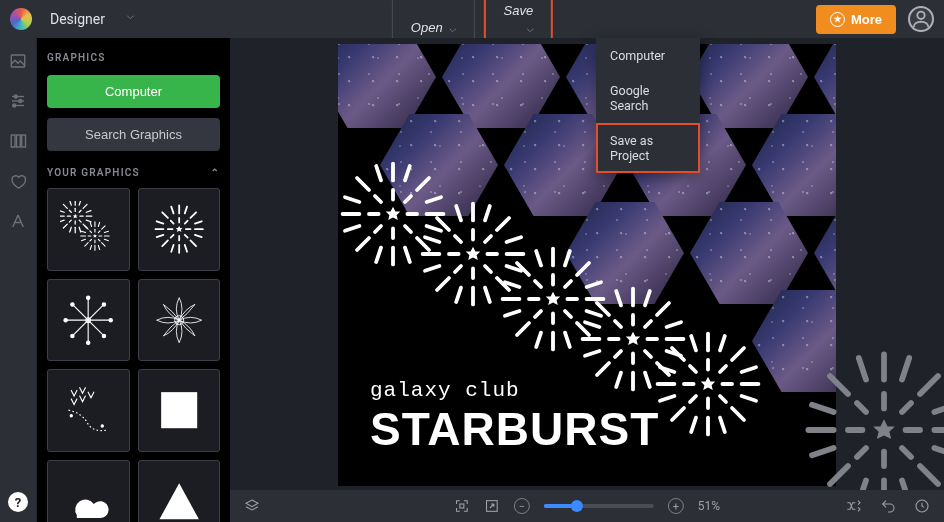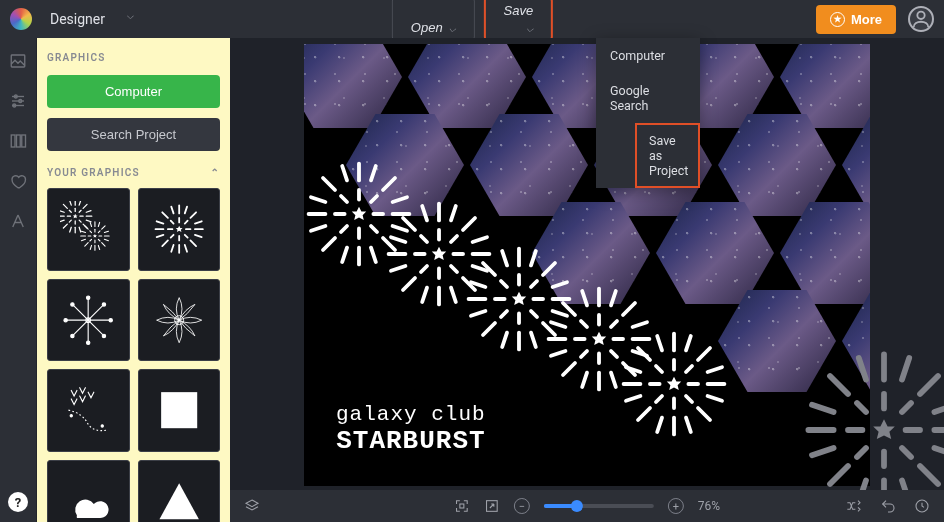--- a/index.html
+++ b/index.html
@@ -65,21 +65,21 @@
     position: absolute; top: 38px; left: 596px;
     width: 104px; background: #2c2f36;
     box-shadow: 0 4px 16px rgba(0,0,0,0.4);
     z-index: 100;
   }
   .save-menu .item {
     padding: 10px 14px; font-size: 12.5px; color: #dcdee3;
     cursor: pointer; position: relative;
     display: flex; align-items: center; justify-content: space-between;
   }
-  .save-menu .item.highlighted { outline: 2px solid #e04f27; outline-offset: -2px; margin-left: 39px; }
+  .save-menu .item.highlighted { outline: 2px solid #e04f27; outline-offset: -2px; }
   .save-menu .sub-chev { font-size: 9px; color: #8c8f98; }
 
   
   .left-rail {
     position: absolute; top: 38px; left: 0; bottom: 0;
     width: 36px; background: #2c2f36;
     display: flex; flex-direction: column; align-items: center;
     padding-top: 14px; gap: 22px;
   }
   .rail-icon { width: 18px; height: 18px; color: #6f7279; cursor: pointer; display:flex; align-items:center; justify-content:center;}
@@ -87,21 +87,21 @@
   .help-bubble {
     position: absolute; bottom: 10px; left: 8px;
     width: 20px; height: 20px; border-radius: 50%;
     background: #fff; color: #222; font-size: 13px; font-weight: 700;
     display: flex; align-items: center; justify-content: center; cursor: pointer;
   }
 
   
   .sidebar {
     position: absolute; top: 38px; left: 36px; bottom: 0;
-    width: 194px; background: #fef9c3;
+    width: 194px; background: #000000;
     border-left: 1px solid #23252b;
     padding: 14px 10px; overflow-y: auto;
   }
   .panel-title {
     font-size: 10px; letter-spacing: 1.2px; color: #878a92;
     margin-bottom: 12px; font-weight: 600;
   }
   .btn-green {
     width: 100%; background: #37b54a; color: #fff;
     border: none; border-radius: 4px; padding: 9px 0;
@@ -128,40 +128,40 @@
   }
   .gfx-tile svg { width: 70%; height: 70%; }
 
   
   .canvas-wrap {
     position: absolute; top: 38px; left: 230px; right: 0; bottom: 32px;
     background: #1f2229; display: flex; align-items: flex-start; justify-content: center;
     overflow: hidden;
   }
   .artboard {
-    margin-top: 6px; width: 566px; height: 442px;
+    margin-top: 6px; width: 498px; height: 442px;
     background: #000; position: relative; overflow: hidden;
   }
   .hex-row { position: absolute; display: flex; gap: 6px; }
   .hex {
     width: 118px; height: 102px;
     background: linear-gradient(135deg,#1a2448 0%,#3a3a72 30%,#6b5a87 55%,#2a2440 100%);
     clip-path: polygon(25% 0%, 75% 0%, 100% 50%, 75% 100%, 25% 100%, 0% 50%);
     position: relative;
   }
   .hex::before {
     content: ""; position: absolute; inset: 0;
     background: radial-gradient(circle at 30% 30%, rgba(255,255,255,0.35) 1px, transparent 1.5px),
                 radial-gradient(circle at 70% 60%, rgba(255,255,255,0.25) 1px, transparent 1.5px),
                 radial-gradient(circle at 50% 80%, rgba(255,255,255,0.2) 1px, transparent 1.5px);
     background-size: 24px 24px, 30px 30px, 40px 40px;
   }
   .art-text { position: absolute; left: 32px; bottom: 30px; color: #fff; }
   .art-sub { font-size: 21px; font-family: "Courier New", monospace; letter-spacing: 1px; }
-  .art-title { font-size: 26px; font-weight: 800; letter-spacing: 1px; font-family: Liberation Mono, monospace; text-align: right; }
+  .art-title { font-size: 46px; font-weight: 800; letter-spacing: 1px; font-family: Liberation Sans, sans-serif; text-align: right; }
   .burst { position: absolute; color: #fff; pointer-events:none; }
   .burst svg { width: 100%; height: 100%; }
   .burst-gray { color: #808289; }
 
   
   .bottombar {
     position: absolute; left: 230px; right: 0; bottom: 0; height: 32px;
     background: #2c2f36; display: flex; align-items: center;
     padding: 0 14px; gap: 18px; color: #9ea1a9; font-size: 12px;
   }
@@ -292,21 +292,21 @@
       </svg>
     </div>
 </div>
 <div class="help-bubble">
     <span>?</span>
   </div>
 
 <div class="sidebar">
   <div class="panel-title">GRAPHICS</div>
   <button class="btn-green">Computer</button>
-  <button class="btn-dark">Search Project</button>
+  <button class="btn-dark">Search Graphics</button>
   <div class="section-header">
     <span>YOUR GRAPHICS</span>
     <span>⌃</span>
   </div>
   <div class="graphics-grid">
     <div class="gfx-tile">
         <svg viewBox="0 0 100 100">
           <g transform="translate(-8,-8) scale(0.7)">
             <use href="#burst-shape"></use>
           </g>
@@ -444,21 +444,21 @@
           <rect x="4" y="4" width="16" height="16"></rect>
           <path d="M9 15l6-6M15 9v4M15 9h-4"></path>
         </svg>
       </div>
     <div class="circ">−</div>
     <div class="zoom-slider">
       <div class="zoom-fill"></div>
         <div class="zoom-thumb"></div>
     </div>
     <div class="circ">+</div>
-    <span>76%</span>
+    <span>51%</span>
   </div>
   <div class="bb-right">
     <div class="bb-icon">
         <svg viewBox="0 0 24 24" fill="none" stroke="currentColor" stroke-width="1.6">
           <path d="M2 7h4l4 10h4M2 17h4l4-10h4M18 4l3 3-3 3M18 14l3 3-3 3"></path>
         </svg>
       </div>
     <div class="bb-icon">
         <svg viewBox="0 0 24 24" fill="none" stroke="currentColor" stroke-width="1.6">
           <path d="M9 14l-5-5 5-5"></path>

